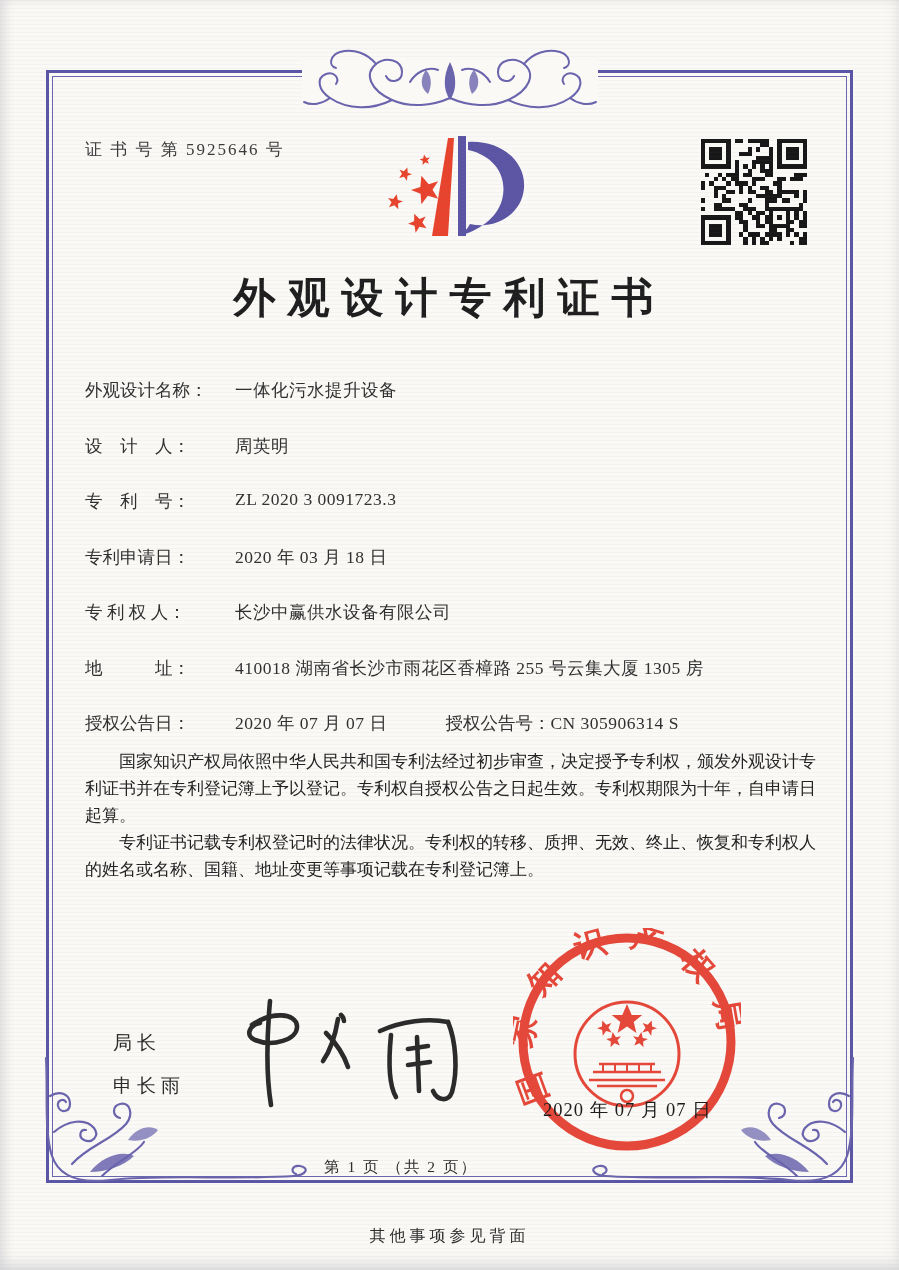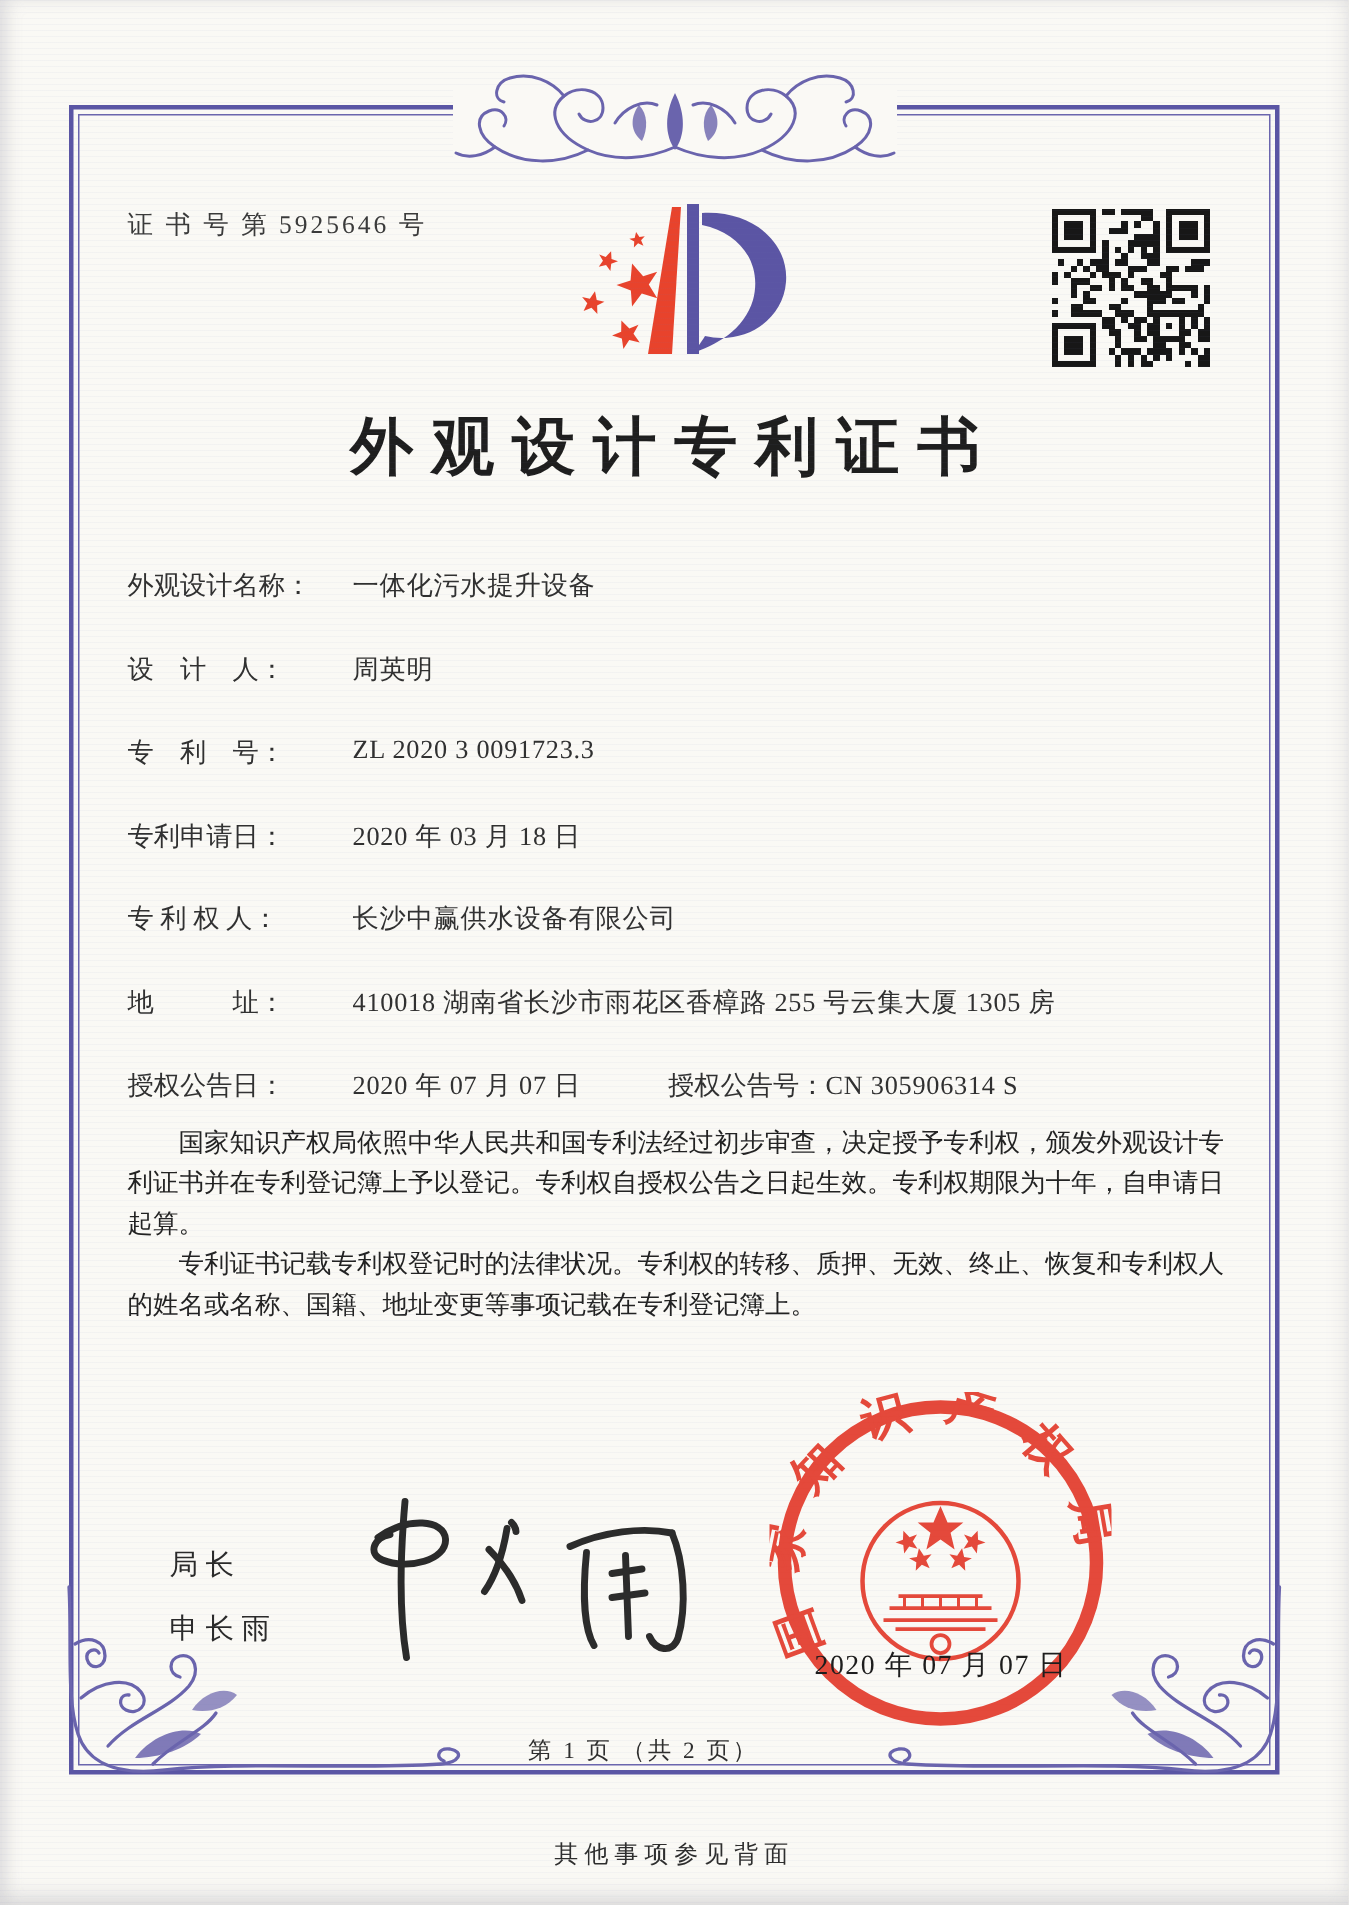--- a/index.html
+++ b/index.html
@@ -47,21 +47,21 @@
   .signer{position:absolute;left:113px;top:1030px;font-size:19px;letter-spacing:5px;color:#2a2a2a;}
   .signer div{margin-bottom:17px;}
   .signature{position:absolute;left:240px;top:995px;z-index:4;}
   .seal{position:absolute;left:513px;top:928px;z-index:2;}
   .seal-date{
     position:absolute;left:543px;top:1097px;z-index:5;
     font-size:18.5px;color:#1d1d1d;letter-spacing:1px;
   }
   .page-num{
     position:absolute;left:46px;width:710px;top:1157px;
-    text-align:center;font-size:15.5px;letter-spacing:2px;color:#2e2e2e;z-index:4;padding-left:28px;
+    text-align:center;font-size:15.5px;letter-spacing:2px;color:#2e2e2e;z-index:4;
   }
   .footer-note{
     position:absolute;left:0;width:899px;top:1226px;
     text-align:center;font-size:16px;letter-spacing:4px;color:#2e2e2e;
   }
 </style>
 </head>
 <body>
 
 <div class="page">

